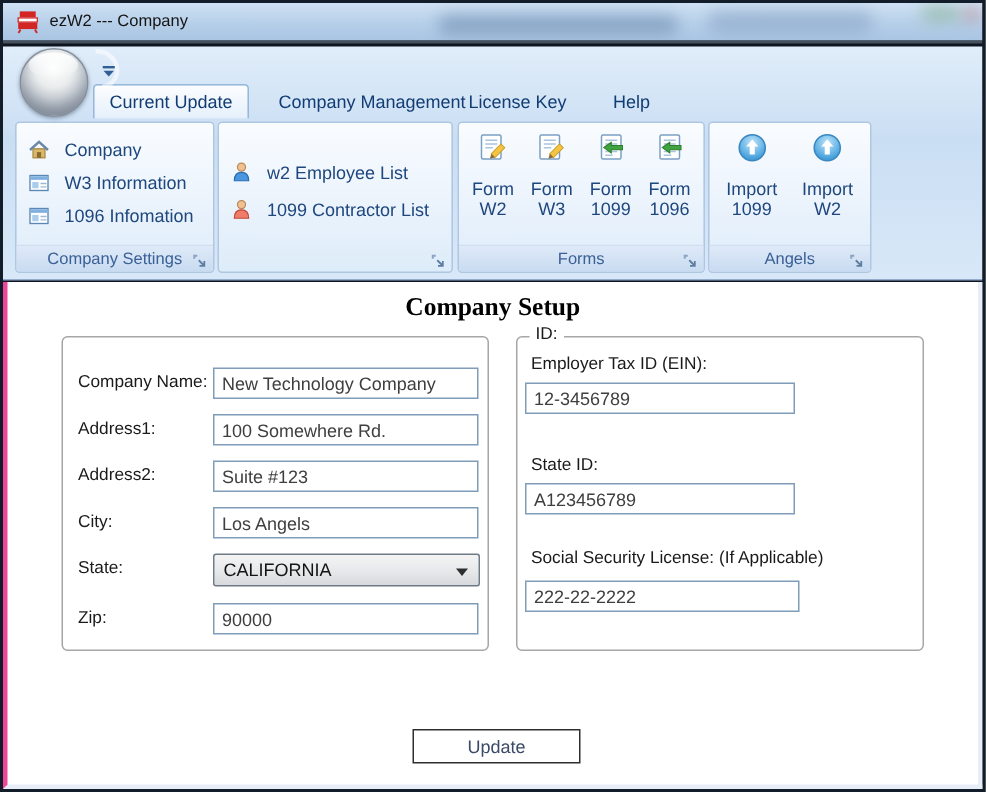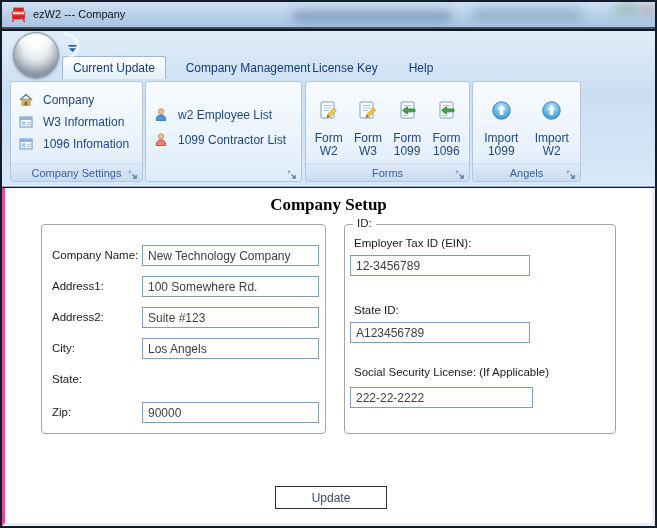--- a/index.html
+++ b/index.html
@@ -53,21 +53,21 @@
   .rgroup-footer {
     position:absolute; left:0; right:0; bottom:0; height:18px;
     background:linear-gradient(#dfeaf8,#c8dbf1); border-top:1px solid #cfdff1;
     border-radius:0 0 3px 3px; display:flex; align-items:center; justify-content:center;
     font-size:11px; color:#3a6096;
   }
   .launcher { position:absolute; right:3px; bottom:3px; width:11px; height:11px; cursor:pointer; }
   .sbtn { display:flex; align-items:center; gap:9px; padding:3px 7px; font-size:12px;
     color:#1e477e; cursor:pointer; white-space:nowrap; }
   .sbtn .ic { width:16px; height:16px; flex:0 0 16px; }
-  .bigrow { display:flex; justify-content:space-around; align-items:flex-start; padding:18px 3px 0 3px; }
+  .bigrow { display:flex; justify-content:space-around; align-items:flex-start; padding:6px 3px 0 3px; }
   .bbtn { display:flex; flex-direction:column; align-items:center; cursor:pointer; width:40px; }
   .bbtn .ic { width:21px; height:21px; }
   .bbtn .l2 { margin-top:11px; font-size:12px; color:#1e477e; line-height:13px; text-align:center; white-space:nowrap; }
   
   .main { position:absolute; top:186px; left:0; right:0; bottom:0; background:#fff;
     border-left:3px solid #ec4899; border-right:3px solid #e7eef7; border-bottom:3px solid #e7eef7; }
   .heading { position:absolute; top:7px; left:0; width:100%; text-align:center;
     font-family:"Liberation Serif","DejaVu Serif",serif; font-weight:bold; font-size:17px; color:#000; }
   .groupbox { position:absolute; border:1px solid #a6a6a6; border-radius:4px; }
   .legend { position:absolute; top:-8px; left:8px; background:#fff; padding:0 4px; font-size:11.5px; color:#1a1a1a; white-space:nowrap; }
@@ -319,20 +319,24 @@
       <span class="flabel" style="left:10px;top:55px;">Address1:</span>
       <input class="tbox" style="left: 100px; top: 51px; width: 177px;" value="100 Somewhere Rd.">
 
       <span class="flabel" style="left:10px;top:86px;">Address2:</span>
       <input class="tbox" style="left: 100px; top: 82px; width: 177px;" value="Suite #123">
 
       <span class="flabel" style="left:10px;top:117px;">City:</span>
       <input class="tbox" style="left: 100px; top: 113px; width: 177px;" value="Los Angels">
 
       <span class="flabel" style="left:10px;top:148px;">State:</span>
+      <div class="combo" style="left:100px;top:144px;width:178px;">
+        <span>CALIFORNIA</span>
+        <span class="combo-arrow"></span>
+      </div>
 
       <span class="flabel" style="left:10px;top:181px;">Zip:</span>
       <input class="tbox" style="left: 100px; top: 177px; width: 177px;" value="90000">
     </div>
 
     <div class="groupbox" style="left:339px;top:36px;width:272px;height:210px;">
       <span class="legend">ID:</span>
 
       <span class="flabel" style="left:9px;top:12px;">Employer Tax ID (EIN):</span>
       <input class="tbox" style="left: 5px; top: 30px; width: 180px;" value="12-3456789">

